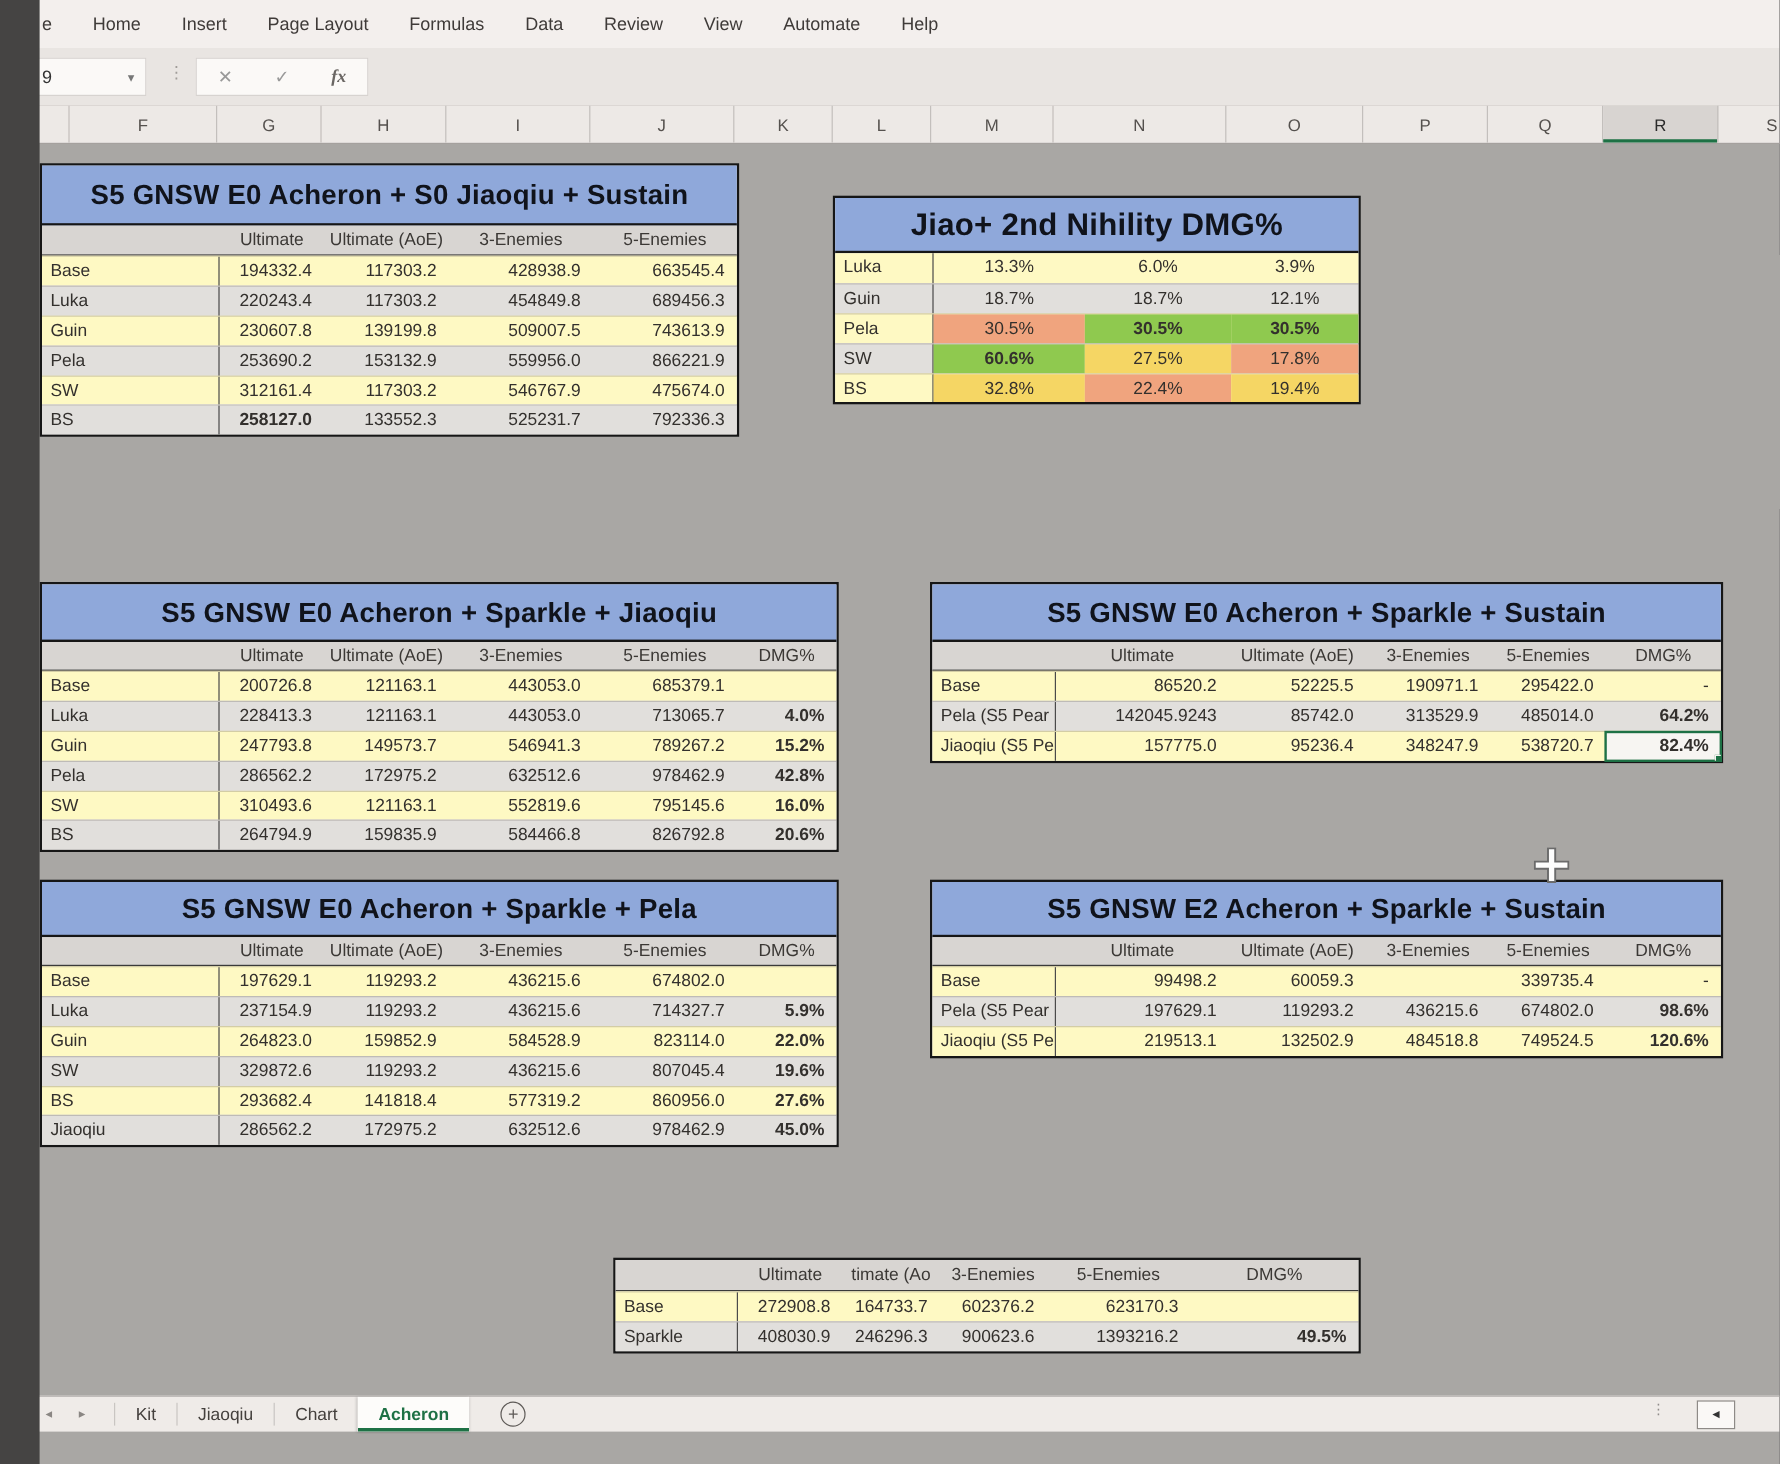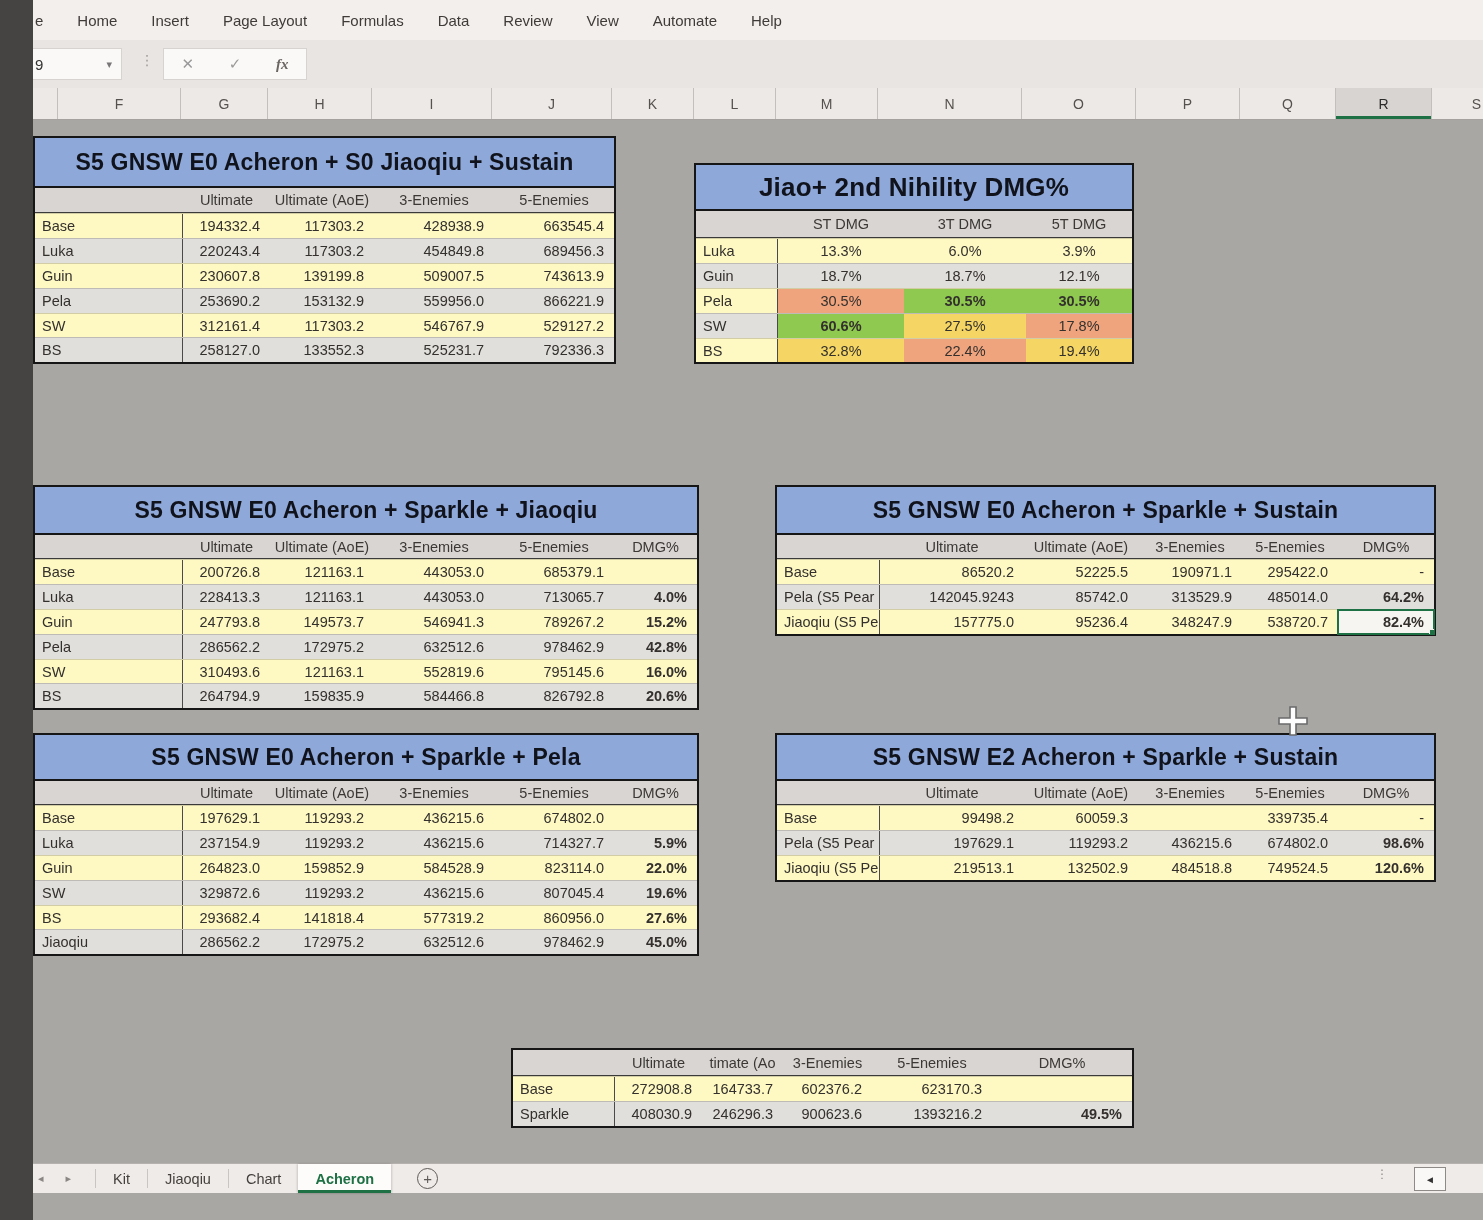--- a/index.html
+++ b/index.html
@@ -157,38 +157,32 @@
           <div class="cell" style="width:87px;">253690.2</div>
           <div class="cell" style="width:104px;">153132.9</div>
           <div class="cell" style="width:120px;">559956.0</div>
           <div class="cell" style="width:120px;">866221.9</div>
         </div>
         <div class="trow even" style="height:24.9px">
           <div class="cell lblc" style="width:148px">SW</div>
           <div class="cell" style="width:87px;">312161.4</div>
           <div class="cell" style="width:104px;">117303.2</div>
           <div class="cell" style="width:120px;">546767.9</div>
-          <div class="cell" style="width:120px;">529127.2</div>
+          <div class="cell" style="width:120px;">475674.0</div>
         </div>
         <div class="trow odd" style="height:24.9px">
           <div class="cell lblc" style="width:148px">BS</div>
-          <div class="cell" style="width:87px;">258127.0</div>
+          <div class="cell" style="width:87px;font-weight:bold;">258127.0</div>
           <div class="cell" style="width:104px;">133552.3</div>
           <div class="cell" style="width:120px;">525231.7</div>
           <div class="cell" style="width:120px;">792336.3</div>
         </div>
       </div>
     <div class="tbl" style="left: 694px; top: 43px; width: 440px;">
         <div class="tbl-title" style="height:44px;font-size:26px">Jiao+ 2nd Nihility DMG%</div>
-        <div class="trow thead" style="height:27px">
-          <div class="cell hcell lblc" style="width:82px"></div>
-          <div class="cell hcell" style="width:126px">ST DMG</div>
-          <div class="cell hcell" style="width:122px">3T DMG</div>
-          <div class="cell hcell" style="width:106px">5T DMG</div>
-        </div>
         <div class="trow even" style="height:24.9px">
           <div class="cell lblc" style="width:82px">Luka</div>
           <div class="cell ctr" style="width:126px;">13.3%</div>
           <div class="cell ctr" style="width:122px;">6.0%</div>
           <div class="cell ctr" style="width:106px;">3.9%</div>
         </div>
         <div class="trow odd" style="height:24.9px">
           <div class="cell lblc" style="width:82px">Guin</div>
           <div class="cell ctr" style="width:126px;">18.7%</div>
           <div class="cell ctr" style="width:122px;">18.7%</div>

